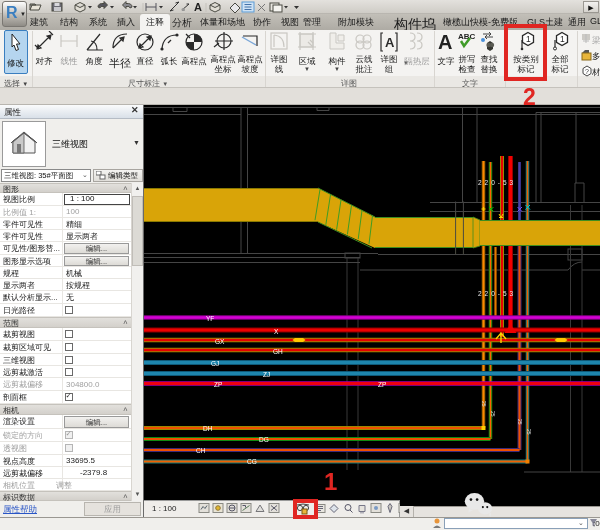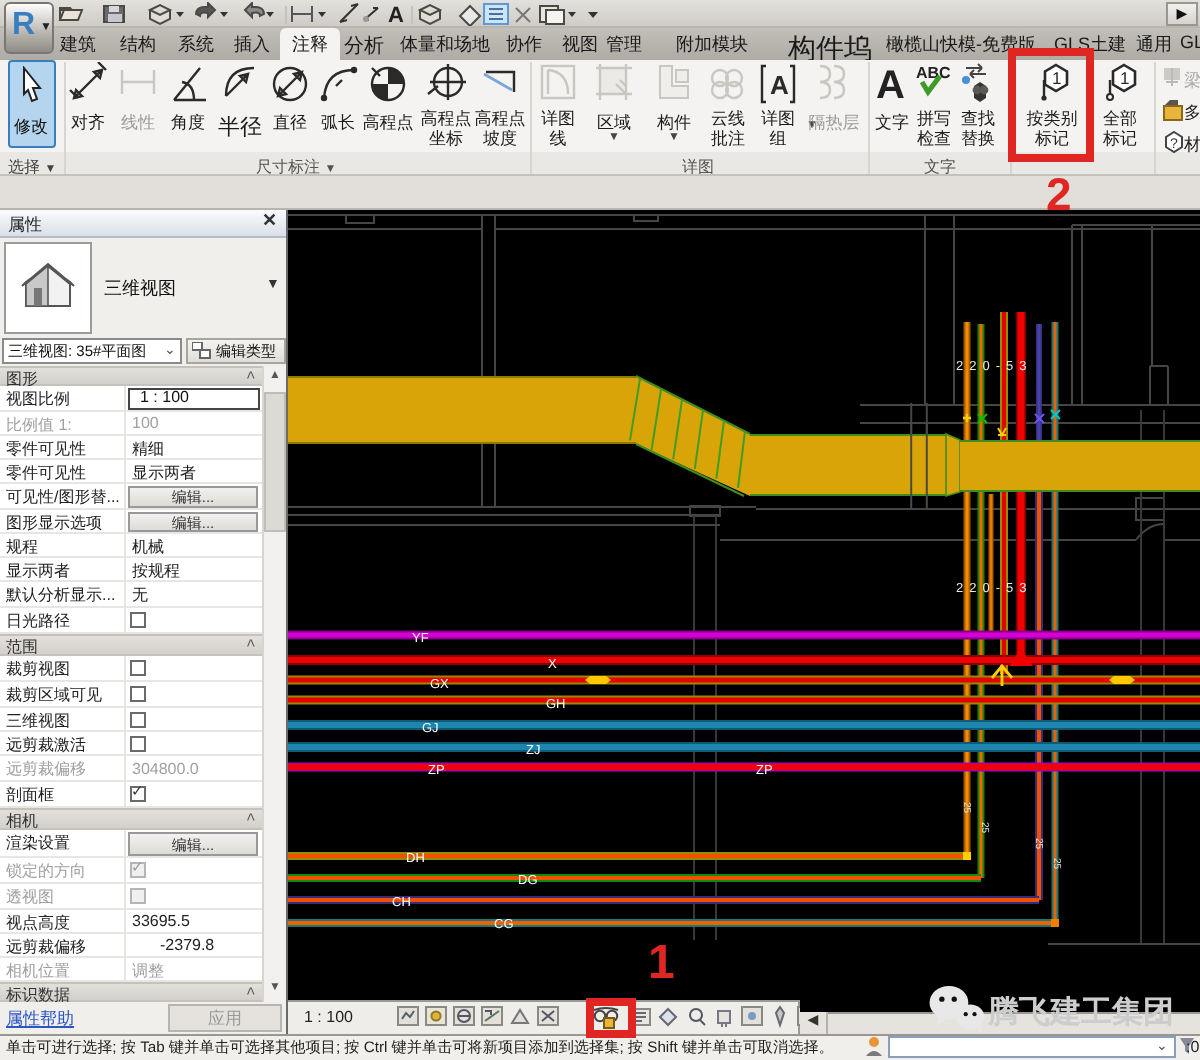--- a/index.html
+++ b/index.html
@@ -337,21 +337,21 @@
     <div class="abs" style="left:62px;top:455px;width:1px;height:12px;background:#e8e6e2"></div>
     <div class="abs" style="left:3px;top:456px;width:60px;overflow:hidden;font-size:8px;color:#222;white-space:nowrap">视点高度</div>
     <div class="abs" style="left:66px;top:456px;font-size:8px;color:#222;white-space:nowrap">33695.5</div>
     <div class="abs" style="left:0;top:467px;width:131px;height:12px;background:#fff;border-bottom:1px solid #e8e6e2"></div>
     <div class="abs" style="left:62px;top:467px;width:1px;height:12px;background:#e8e6e2"></div>
     <div class="abs" style="left:3px;top:468px;width:60px;overflow:hidden;font-size:8px;color:#222;white-space:nowrap">远剪裁偏移</div>
     <div class="abs" style="left:80px;top:468px;font-size:8px;color:#222;white-space:nowrap">-2379.8</div>
     <div class="abs" style="left:0;top:479px;width:131px;height:12px;background:#fff;border-bottom:1px solid #e8e6e2"></div>
     <div class="abs" style="left:62px;top:479px;width:1px;height:12px;background:#e8e6e2"></div>
     <div class="abs" style="left:3px;top:480px;width:60px;overflow:hidden;font-size:8px;color:#a0a0a0;white-space:nowrap">相机位置</div>
-    <div class="abs" style="left:66px;top:480px;font-size:8px;color:#a0a0a0;white-space:nowrap">调整</div>
+    <div class="abs" style="left:56px;top:480px;font-size:8px;color:#a0a0a0;white-space:nowrap">调整</div>
     <div class="abs" style="left:0;top:491px;width:131px;height:10px;background:linear-gradient(#e2e0dc,#d3d0cb);border-top:1px solid #c5c2bc;border-bottom:1px solid #c5c2bc"></div>
     <div class="abs" style="left:3px;top:492px;font-size:8px;color:#333">标识数据</div>
     <div class="abs" style="left:123px;top:493px;font-size:8px;color:#555;font-family:'Liberation Mono',monospace">^</div>
 <div class="abs" style="left:131px;top:183px;width:13px;height:318px;background:#f1f0ee;border-left:1px solid #d8d5d0"></div>
 <div class="abs" style="left:132px;top:183px;width:11px;height:11px;background:#f1f0ee;color:#555;font-size:6px;text-align:center;line-height:11px">▲</div>
 <div class="abs" style="left:132px;top:196px;width:11px;height:70px;background:#dcdad5;border:1px solid #c0bdb8"></div>
 <div class="abs" style="left:132px;top:489px;width:11px;height:11px;background:#f1f0ee;color:#555;font-size:6px;text-align:center;line-height:11px">▼</div>
 
 <div class="abs" style="left:0;top:501px;width:144px;height:16px;background:#f0efec"></div>
 <div class="abs" style="left:3px;top:504px;font-size:8.5px;color:#2a56c6;text-decoration:underline">属性帮助</div>
@@ -526,24 +526,22 @@
 <svg class="abs" style="left:463px;top:491px" width="30" height="26" viewBox="0 0 34 28">
 <ellipse cx="13" cy="11" rx="11" ry="9.5" fill="#e8e8e8"></ellipse>
 <path d="M7 19 l-1 5 5 -3 Z" fill="#e8e8e8"></path>
 <circle cx="9" cy="9" r="1.5" fill="#111"></circle>
       <circle cx="16" cy="9" r="1.5" fill="#111"></circle>
 <ellipse cx="25" cy="19" rx="8" ry="7" fill="#e8e8e8"></ellipse>
 <path d="M29 25 l2 4 1 -5 Z" fill="#e8e8e8"></path>
 <circle cx="22.5" cy="17.5" r="1.2" fill="#111"></circle>
       <circle cx="27.5" cy="17.5" r="1.2" fill="#111"></circle>
 </svg>
-<div class="abs" style="left:494px;top:496px;font-size:15.5px;font-weight:bold;color:#cdcdcd;letter-spacing:0px;white-space:nowrap">腾飞建工集团</div>
 
 <div class="abs" style="left:0;top:517px;width:600px;height:13px;background:#f0efec;border-top:1px solid #9a9791"></div>
-<div class="abs" style="left:3px;top:519px;width:434px;overflow:hidden;font-size:7.6px;color:#222;white-space:nowrap">单击可进行选择; 按 Tab 键并单击可选择其他项目; 按 Ctrl 键并单击可将新项目添加到选择集; 按 Shift 键并单击可取消选择。</div>
 <svg class="abs" style="left:432px;top:518px" width="11" height="11">
       <circle cx="5" cy="3" r="2.5" fill="#e8953a"></circle>
       <path d="M1 10 q4 -5 8 0 Z" fill="#7a7a7a"></path>
     </svg>
 <div class="abs" style="left:444px;top:518px;width:144px;height:11px;background:#fff;border:1px solid #8aa0b8"></div>
 <div class="abs" style="left:578px;top:519px;font-size:7px;color:#555">⌄</div>
 <svg class="abs" style="left:590px;top:519px" width="10" height="10">
       <path d="M0 0 h7 l-2.5 4 v4 l-2 -1.5 v-2.5 Z" fill="#889"></path>
     </svg>
 <div class="abs" style="left:593px;top:519px;font-size:8px;color:#222">:0</div>

